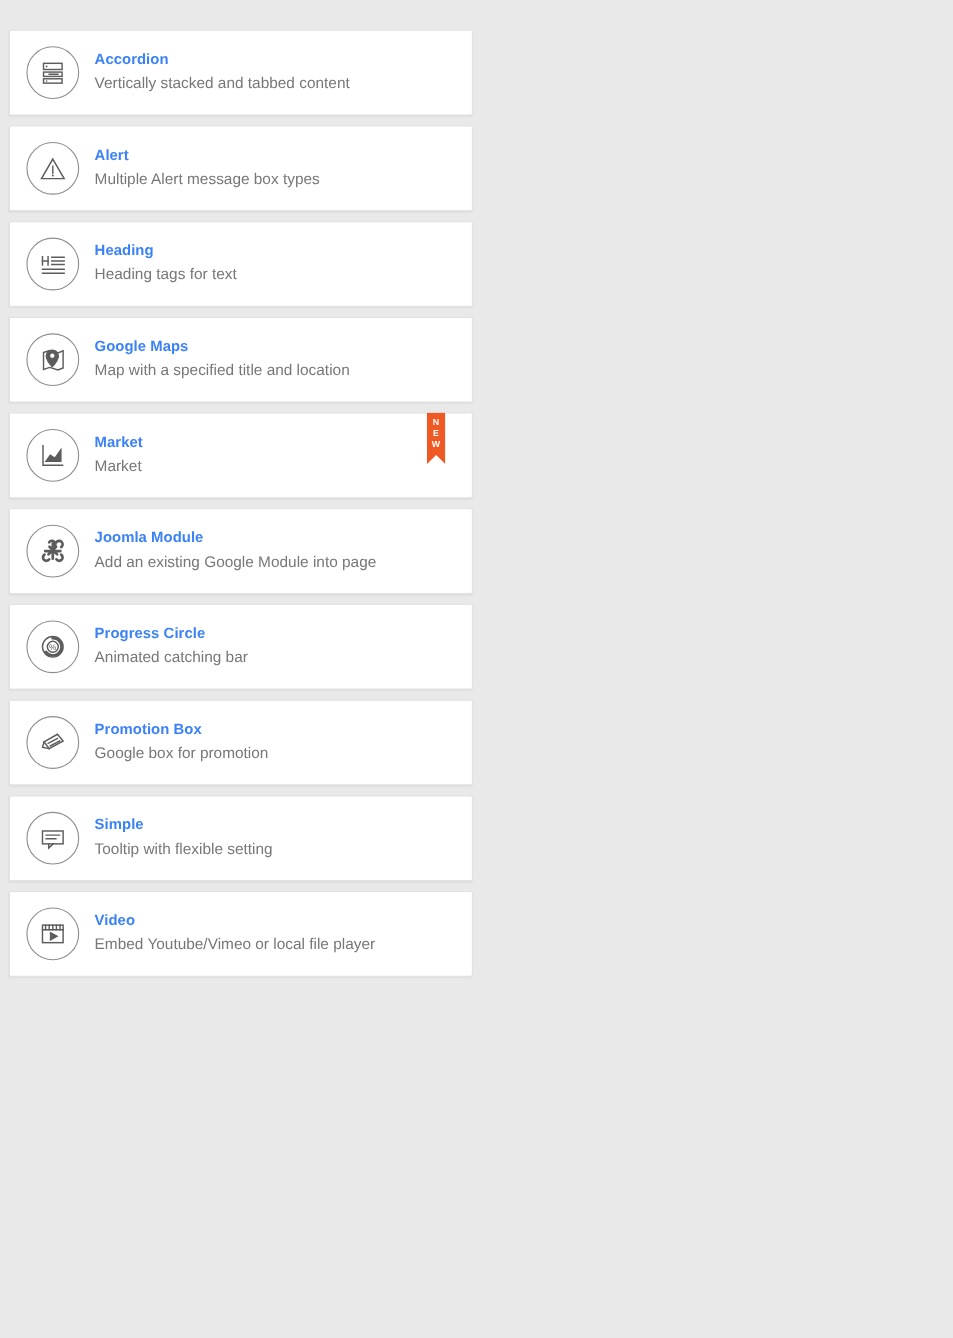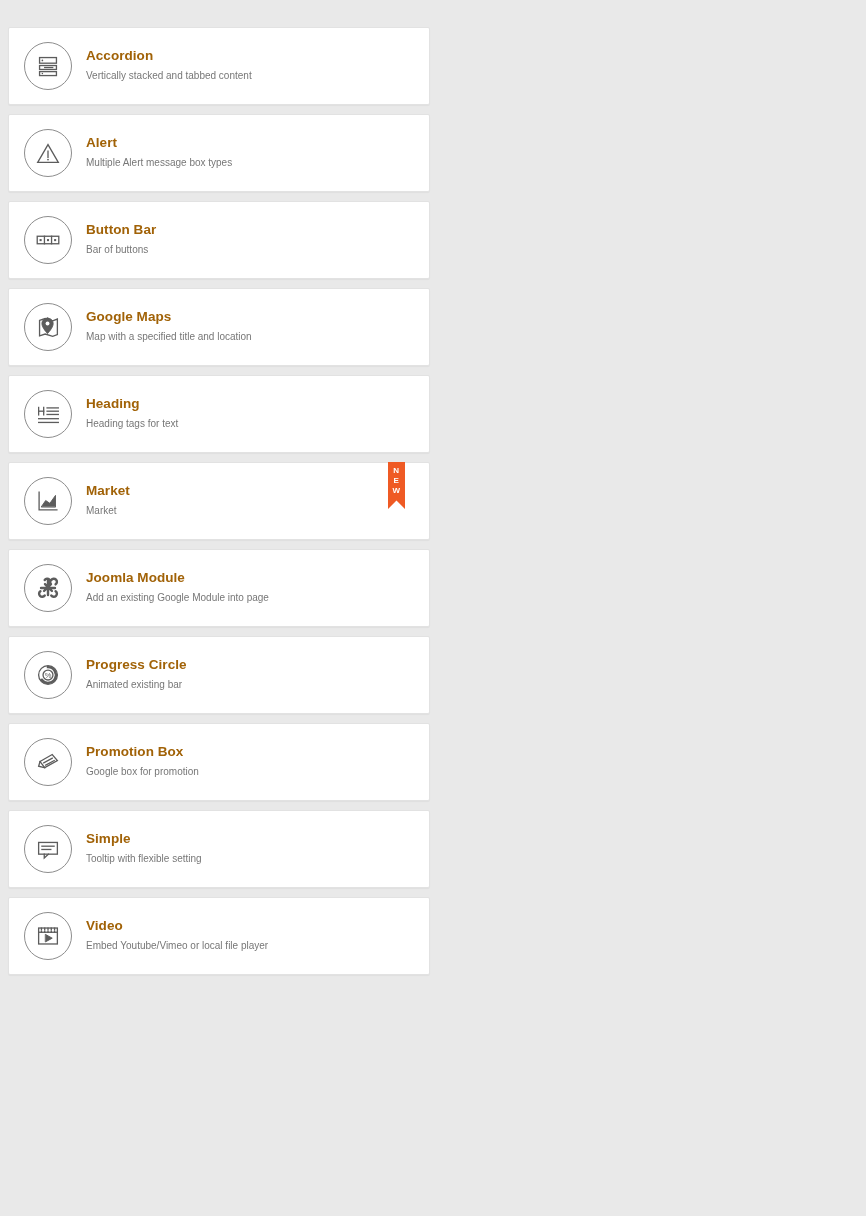--- a/index.html
+++ b/index.html
@@ -49,26 +49,26 @@
     margin-left: 14px;
     display: flex;
     flex-direction: column;
     justify-content: center;
     line-height: 1.2;
     padding-bottom: 2px;
   }
   .c-title {
     font-size: 13.5px;
     font-weight: bold;
-    color: #a16207;
+    color: #3b82f6;
     letter-spacing: 0.05px;
     margin-bottom: 5px;
   }
   .c-desc {
-    font-size: 10px;
+    font-size: 14px;
     font-weight: normal;
     color: #777777;
   }
   
   .ribbon {
     position: absolute;
     top: -1px;
     right: 24px;
     width: 17px;
     height: 47px;
@@ -115,67 +115,51 @@
         </svg>
       </div>
       <div class="texts">
         <div class="c-title">Alert</div>
         <div class="c-desc">Multiple Alert message box types</div>
       </div>
     </div>
     <div class="card">
       <div class="icon-wrap">
         <svg width="30" height="30" viewBox="0 0 32 32" fill="none" stroke="currentColor" stroke-width="1.4" stroke-linecap="square" stroke-linejoin="miter">
-          <rect x="4.5" y="12" width="23" height="8"></rect>
-          <line x1="12.2" y1="12" x2="12.2" y2="20"></line>
-          <line x1="19.8" y1="12" x2="19.8" y2="20"></line>
-          <rect x="7" y="15" width="2.2" height="2.2" fill="currentColor" stroke="none"></rect>
-          <rect x="14.9" y="15" width="2.2" height="2.2" fill="currentColor" stroke="none"></rect>
-          <rect x="22.5" y="15" width="2.2" height="2.2" fill="currentColor" stroke="none"></rect>
-        </svg>
-      </div>
-      <div class="texts">
-        <div class="c-title">Button Bar</div>
-        <div class="c-desc">Bar of buttons</div>
-      </div>
-    </div>
-    <div class="card">
-      <div class="icon-wrap">
-        <svg width="30" height="30" viewBox="0 0 32 32" fill="none" stroke="currentColor" stroke-width="1.4" stroke-linecap="square" stroke-linejoin="miter">
-          <path d="M7 9 L13 7 L21 9.5 L26 7.5 L26 24 L21 26 L13 23.5 L7 25.5 Z"></path>
-          <path d="M15.5 6.5 c3.4 0 6 2.6 6 5.9 0 4.3-6 10.6-6 10.6 s-6-6.3-6-10.6 c0-3.3 2.6-5.9 6-5.9 z" fill="currentColor" stroke="currentColor" stroke-width="1"></path>
-          <circle cx="15.5" cy="12.2" r="2.1" fill="#ffffff" stroke="none"></circle>
-        </svg>
-      </div>
-      <div class="texts">
-        <div class="c-title">Google Maps</div>
-        <div class="c-desc">Map with a specified title and location</div>
-      </div>
-    </div>
-    <div class="card">
-      <div class="icon-wrap">
-        <svg width="30" height="30" viewBox="0 0 32 32" fill="none" stroke="currentColor" stroke-width="1.4" stroke-linecap="square" stroke-linejoin="miter">
           <path d="M6 9 L6 17"></path>
           <path d="M11.4 9 L11.4 17"></path>
           <path d="M6 13 L11.4 13"></path>
           <line x1="15" y1="9.5" x2="27" y2="9.5"></line>
           <line x1="15" y1="13" x2="27" y2="13"></line>
           <line x1="15" y1="16.5" x2="27" y2="16.5"></line>
           <line x1="6" y1="21" x2="27" y2="21"></line>
           <line x1="6" y1="25" x2="27" y2="25"></line>
         </svg>
       </div>
       <div class="texts">
         <div class="c-title">Heading</div>
         <div class="c-desc">Heading tags for text</div>
       </div>
     </div>
     <div class="card">
       <div class="icon-wrap">
         <svg width="30" height="30" viewBox="0 0 32 32" fill="none" stroke="currentColor" stroke-width="1.4" stroke-linecap="square" stroke-linejoin="miter">
+          <path d="M7 9 L13 7 L21 9.5 L26 7.5 L26 24 L21 26 L13 23.5 L7 25.5 Z"></path>
+          <path d="M15.5 6.5 c3.4 0 6 2.6 6 5.9 0 4.3-6 10.6-6 10.6 s-6-6.3-6-10.6 c0-3.3 2.6-5.9 6-5.9 z" fill="currentColor" stroke="currentColor" stroke-width="1"></path>
+          <circle cx="15.5" cy="12.2" r="2.1" fill="#ffffff" stroke="none"></circle>
+        </svg>
+      </div>
+      <div class="texts">
+        <div class="c-title">Google Maps</div>
+        <div class="c-desc">Map with a specified title and location</div>
+      </div>
+    </div>
+    <div class="card">
+      <div class="icon-wrap">
+        <svg width="30" height="30" viewBox="0 0 32 32" fill="none" stroke="currentColor" stroke-width="1.4" stroke-linecap="square" stroke-linejoin="miter">
           <path d="M6.5 6.5 L6.5 25.5 L25.5 25.5"></path>
           <path d="M9 22 L13.5 15.5 L18 18.5 L24 10 L24 22 Z" fill="currentColor" stroke="currentColor" stroke-width="1"></path>
         </svg>
       </div>
       <div class="texts">
         <div class="c-title">Market</div>
         <div class="c-desc">Market</div>
       </div>
       <div class="ribbon">
         <span>N</span>
@@ -199,21 +183,21 @@
       <div class="icon-wrap">
         <svg width="30" height="30" viewBox="0 0 32 32" fill="none" stroke="currentColor" stroke-width="1.4" stroke-linecap="square" stroke-linejoin="miter">
           <circle cx="16" cy="16" r="10"></circle>
           <path d="M16 7.6 a8.4 8.4 0 1 1 -6.6 13.6" stroke-width="2.6"></path>
           <circle cx="16" cy="16" r="5.3"></circle>
           <text x="16" y="19.3" font-size="8" font-family="Liberation Sans, sans-serif" fill="currentColor" stroke="none" text-anchor="middle">%</text>
         </svg>
       </div>
       <div class="texts">
         <div class="c-title">Progress Circle</div>
-        <div class="c-desc">Animated existing bar</div>
+        <div class="c-desc">Animated catching bar</div>
       </div>
     </div>
     <div class="card">
       <div class="icon-wrap">
         <svg width="30" height="30" viewBox="0 0 32 32" fill="none" stroke="currentColor" stroke-width="1.4" stroke-linecap="square" stroke-linejoin="miter">
           <path d="M7.5 15.5 L20.5 8 L26 14.5 L12.5 22 Z"></path>
           <line x1="11.5" y1="16.8" x2="20.5" y2="12"></line>
           <line x1="13.6" y1="19.3" x2="22.6" y2="14.5"></line>
           <path d="M7.5 15.5 L6 20.5 L12.5 22"></path>
         </svg>

